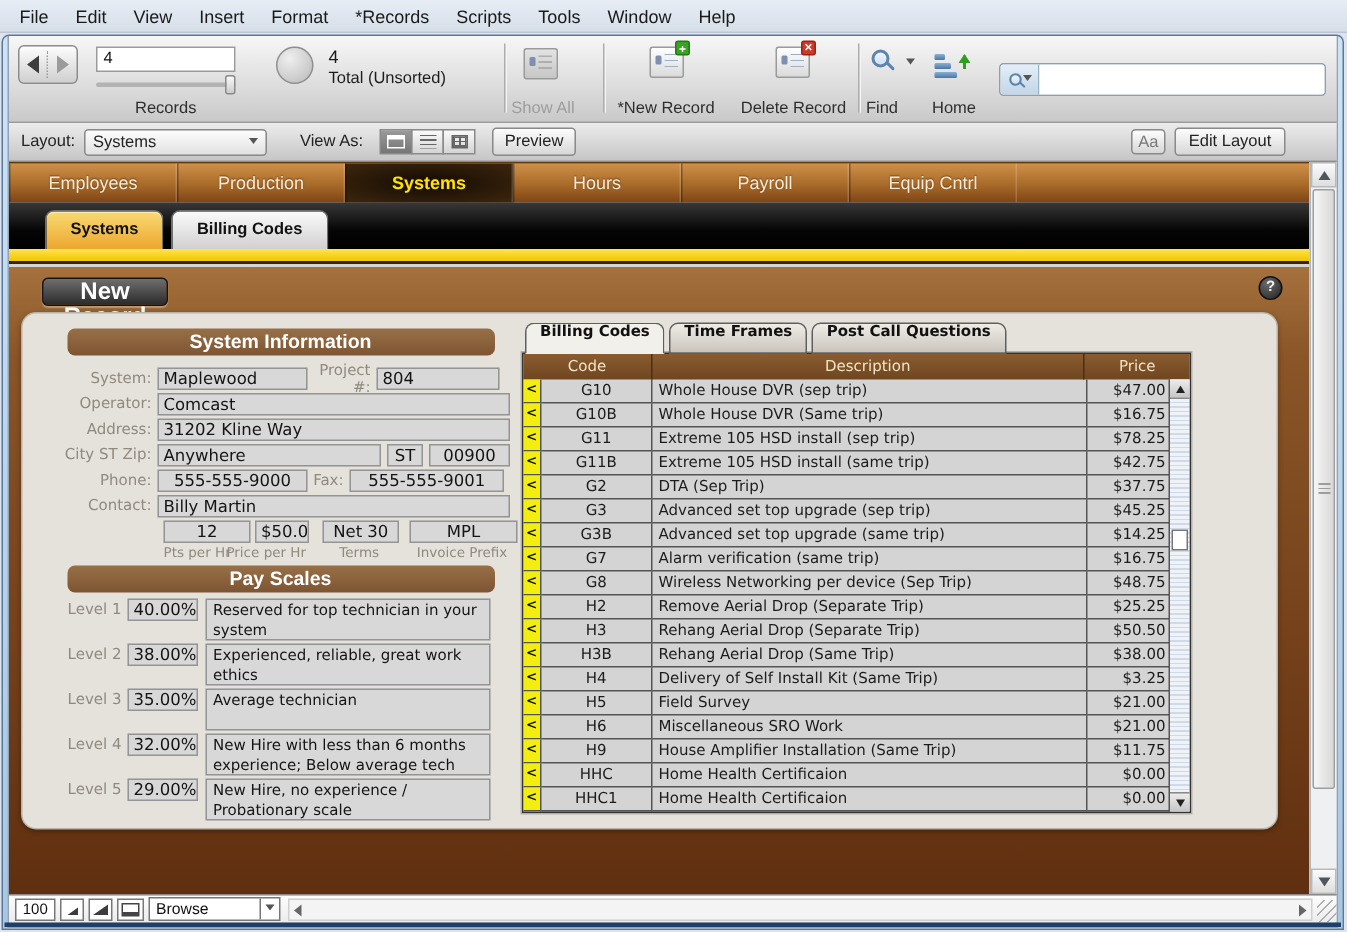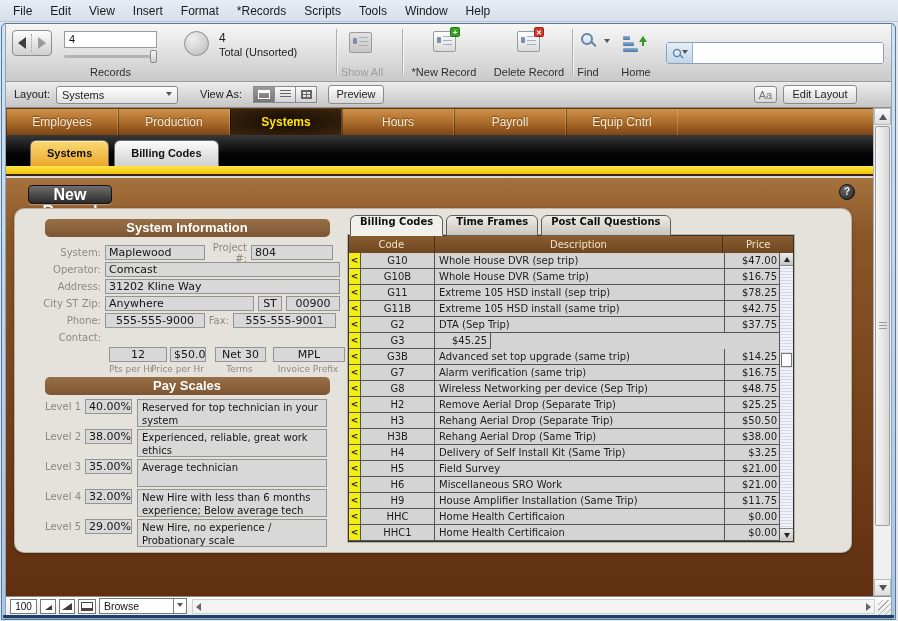--- a/index.html
+++ b/index.html
@@ -387,20 +387,21 @@
                   <span class="fld ctr" style="width:54px;margin-left:4px;">00900</span>
                 </div>
                 <div class="frow">
                   <span class="flabel">Phone:</span>
                   <span class="fld ctr" style="width:100px;">555-555-9000</span>
                   <span class="flabel" style="width:28px;">Fax:</span>
                   <span class="fld ctr" style="width:103px;">555-555-9001</span>
                 </div>
                 <div class="frow">
                   <span class="flabel">Contact:</span>
+                  <span class="fld" style="width:235px;">Billy Martin</span>
                 </div>
                 <div class="frow" style="margin-left:82px;">
                   <span class="fld ctr" style="width:58px;">12</span>
                   <span class="fld ctr" style="width:36px;margin-left:3px;text-align:right;">$50.00</span>
                   <span class="fld ctr" style="width:51px;margin-left:9px;">Net 30</span>
                   <span class="fld ctr" style="width:72px;margin-left:7px;">MPL</span>
                 </div>
                 <div class="sublabels">
                   <span style="width:38px;">Pts per Hr</span>
                   <span style="width:55px;margin-left:3px;">Price per Hr</span>
@@ -491,20 +492,21 @@
                     <div class="trow">
                       <div class="c-arrow">&lt;</div>
                       <div class="c-code">G2</div>
                       <div class="c-desc">DTA (Sep Trip)</div>
                       <div class="c-price">$37.75</div>
                     </div>
 
                     <div class="trow">
                       <div class="c-arrow">&lt;</div>
                       <div class="c-code">G3</div>
+                      <div class="c-desc">Advanced set top upgrade (sep trip)</div>
                       <div class="c-price">$45.25</div>
                     </div>
 
                     <div class="trow">
                       <div class="c-arrow">&lt;</div>
                       <div class="c-code">G3B</div>
                       <div class="c-desc">Advanced set top upgrade (same trip)</div>
                       <div class="c-price">$14.25</div>
                     </div>
 

